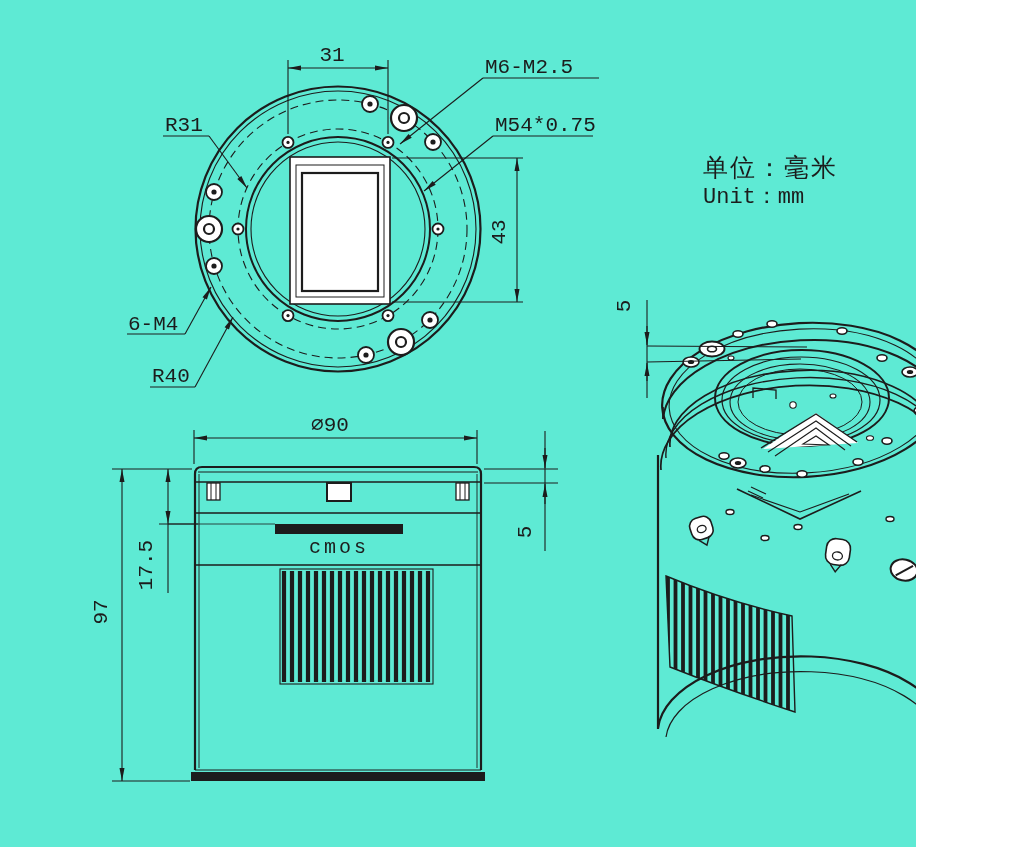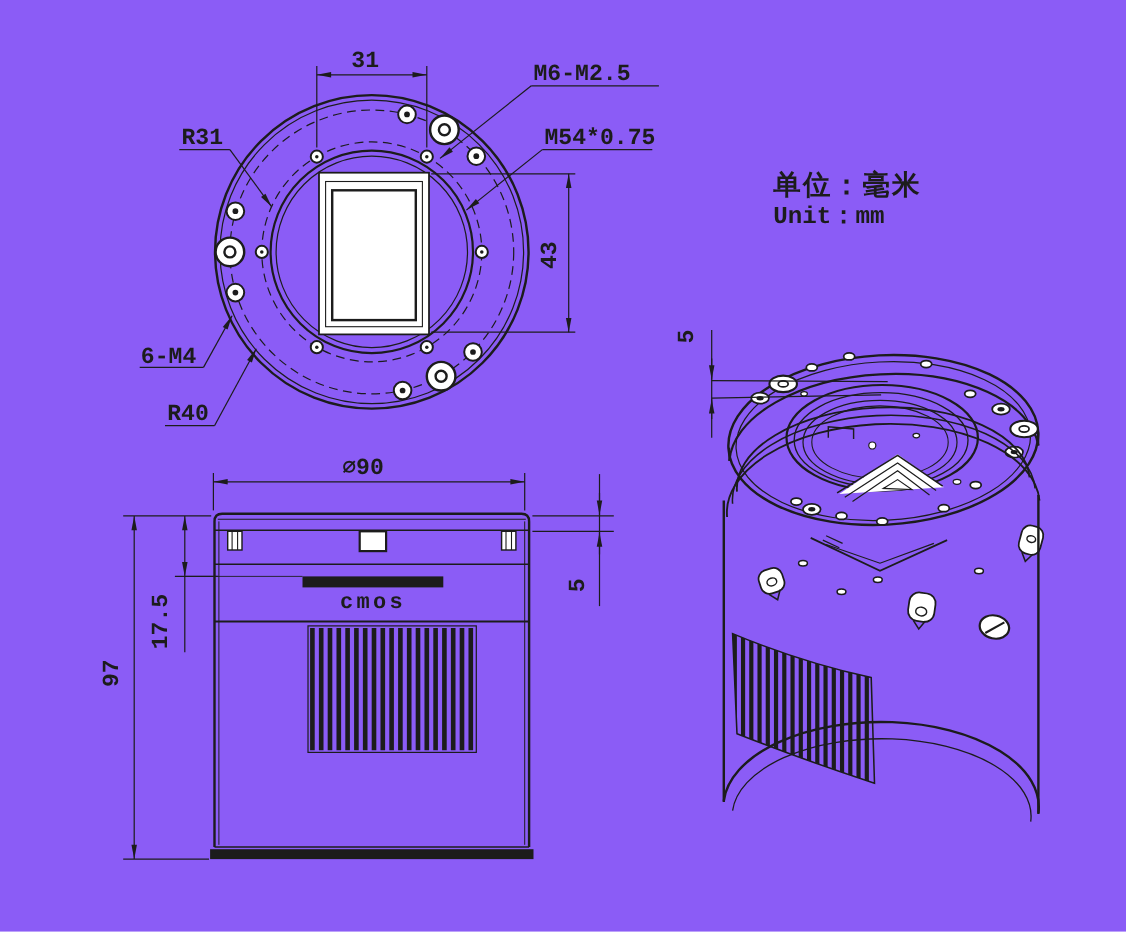--- a/index.html
+++ b/index.html
@@ -1,16 +1,16 @@
 <!DOCTYPE html>
 <html><head>
 <meta charset="utf-8">
 <style>
   html,body{margin:0;padding:0;background:#ffffff;}
-  .sheet{position:relative;width:1024px;height:847px;background:#8b5cf6;overflow:hidden;font-weight:bold;}
+  .sheet{position:relative;width:916px;height:847px;background:#5eead4;overflow:hidden;}
   svg{position:absolute;left:0;top:0;}
   svg text{font-family:"Liberation Mono","DejaVu Sans Mono",monospace;fill:#1c1c1c;}
   .ln{stroke:#1c1c1c;fill:none;}
   .fill{fill:#1c1c1c;stroke:none;}
   .hole{stroke:#1c1c1c;fill:#ffffff;}
   .dash{stroke:#1c1c1c;fill:none;stroke-dasharray:8 5;stroke-width:1.1;}
   .dim{stroke:#1c1c1c;fill:none;stroke-width:1.1;}
   .cjk{font-family:"DejaVu Sans","Liberation Sans",sans-serif;}
 </style>
 </head>

